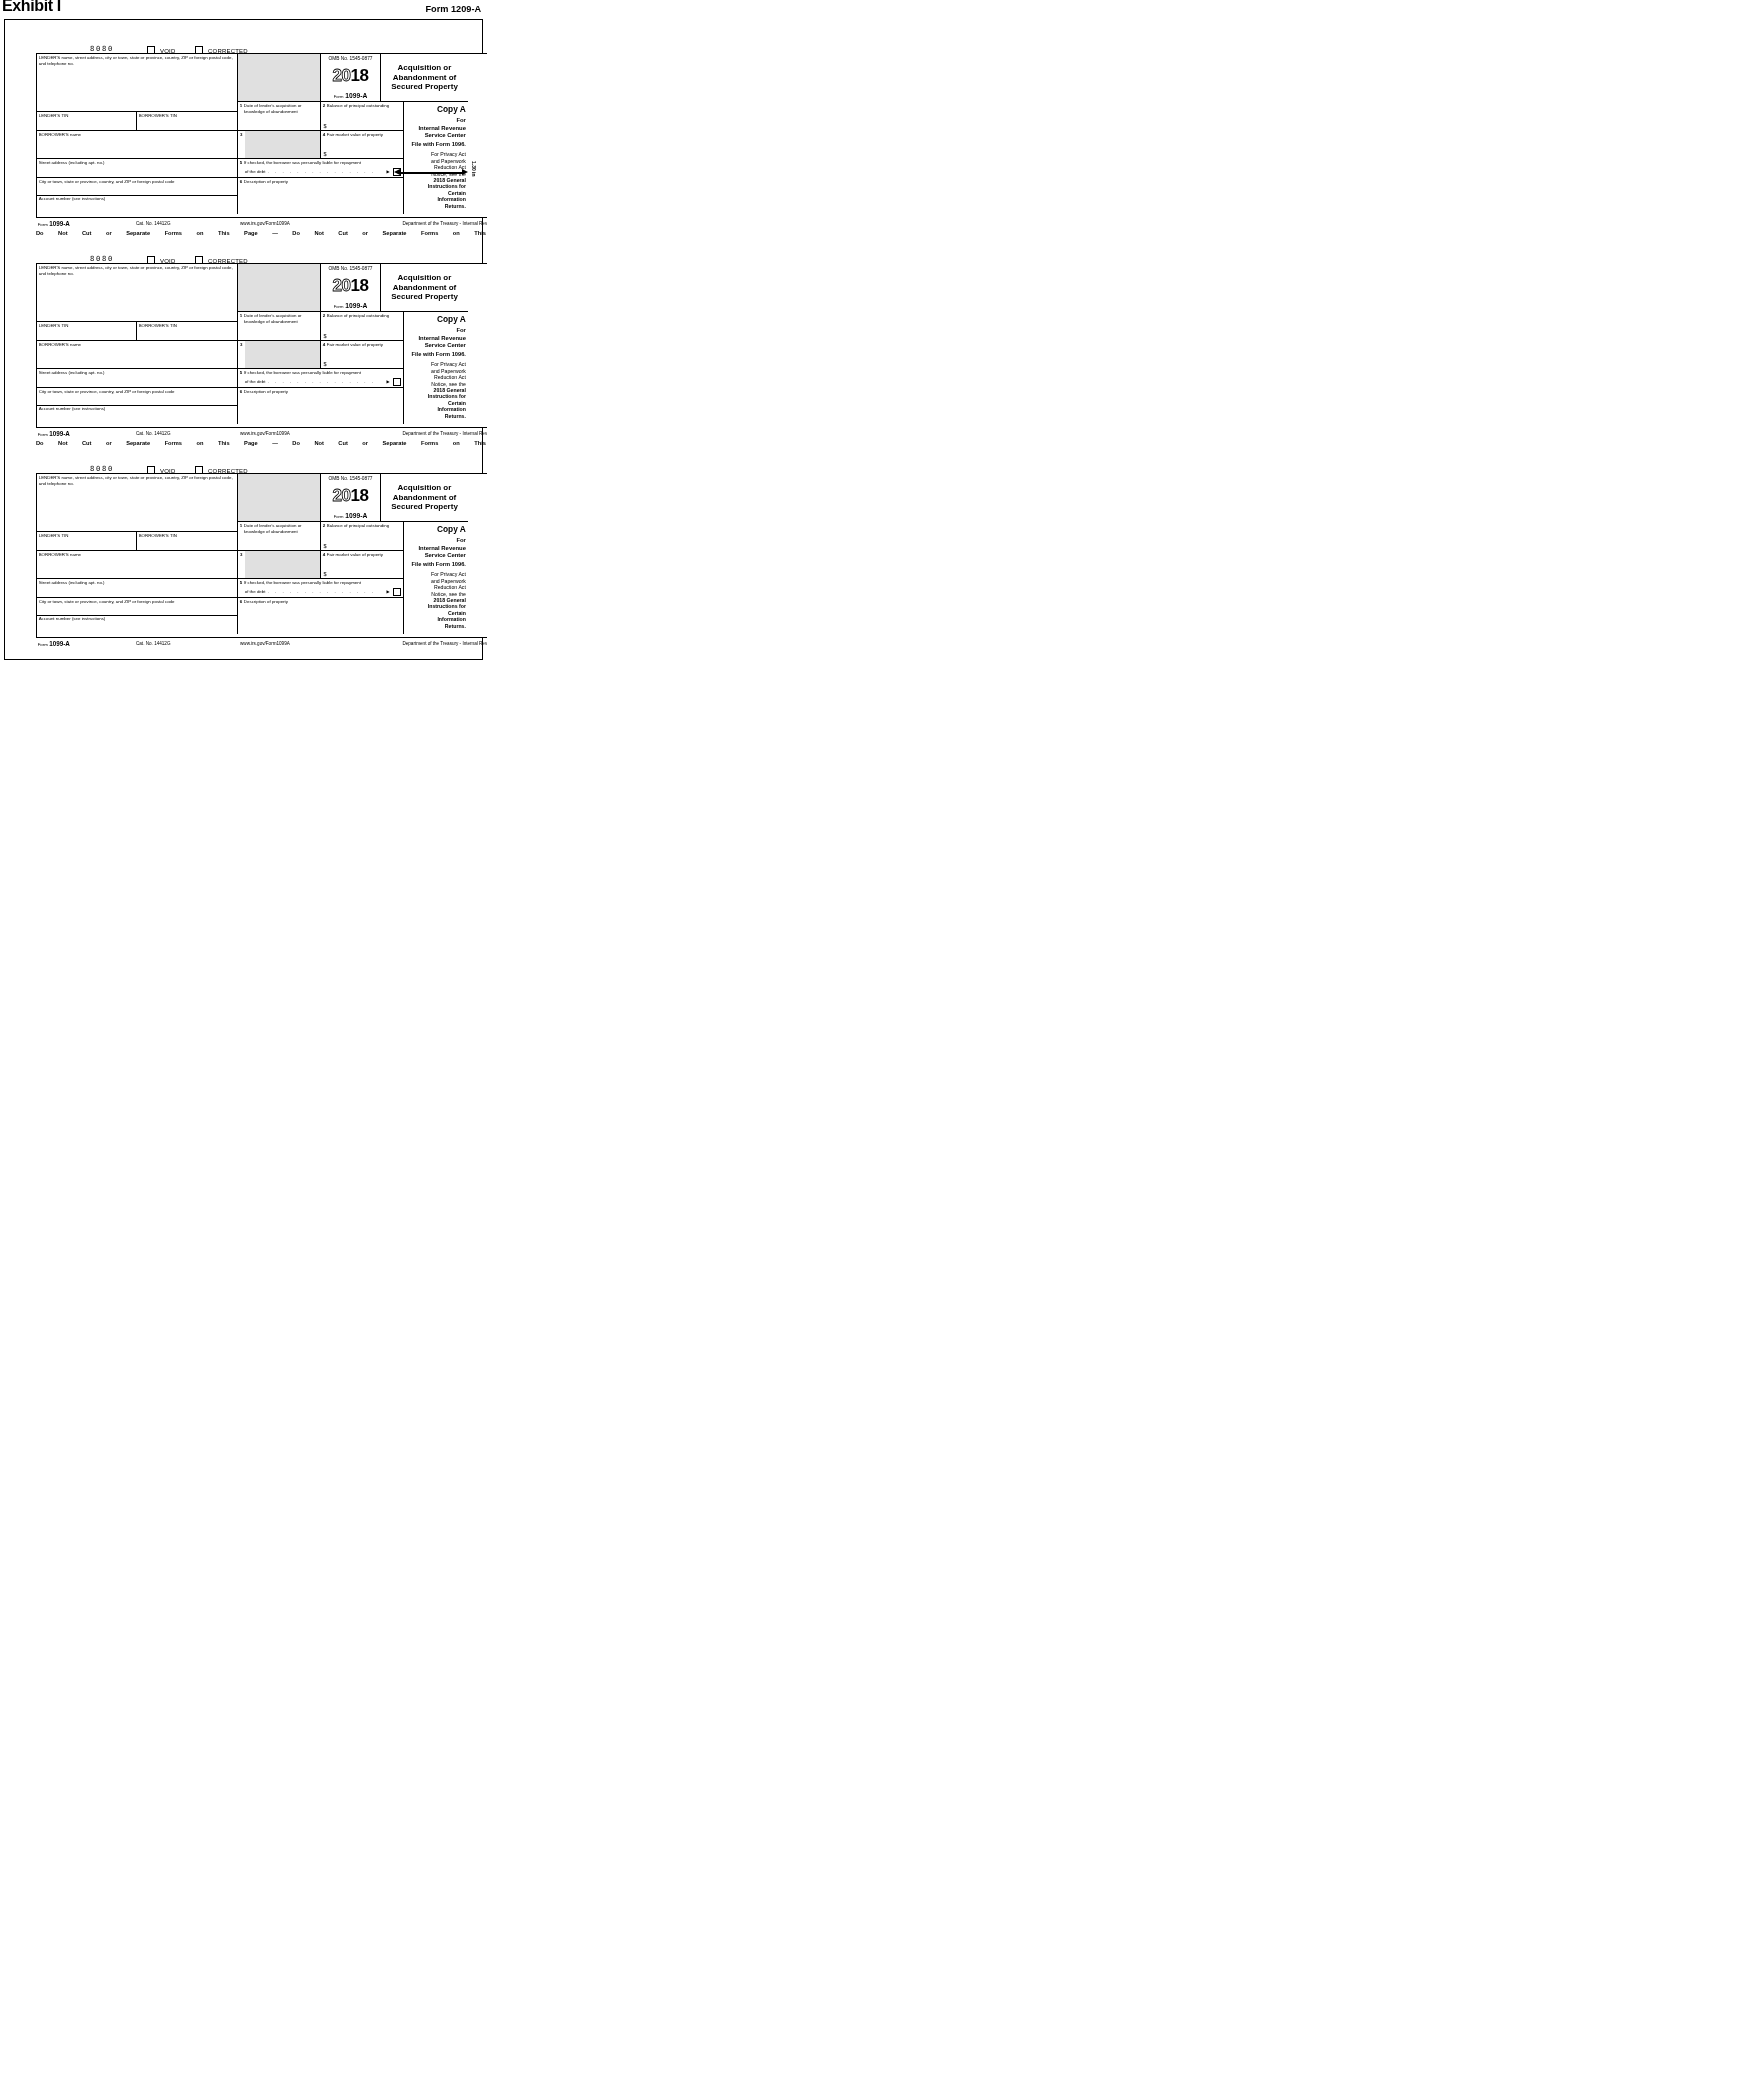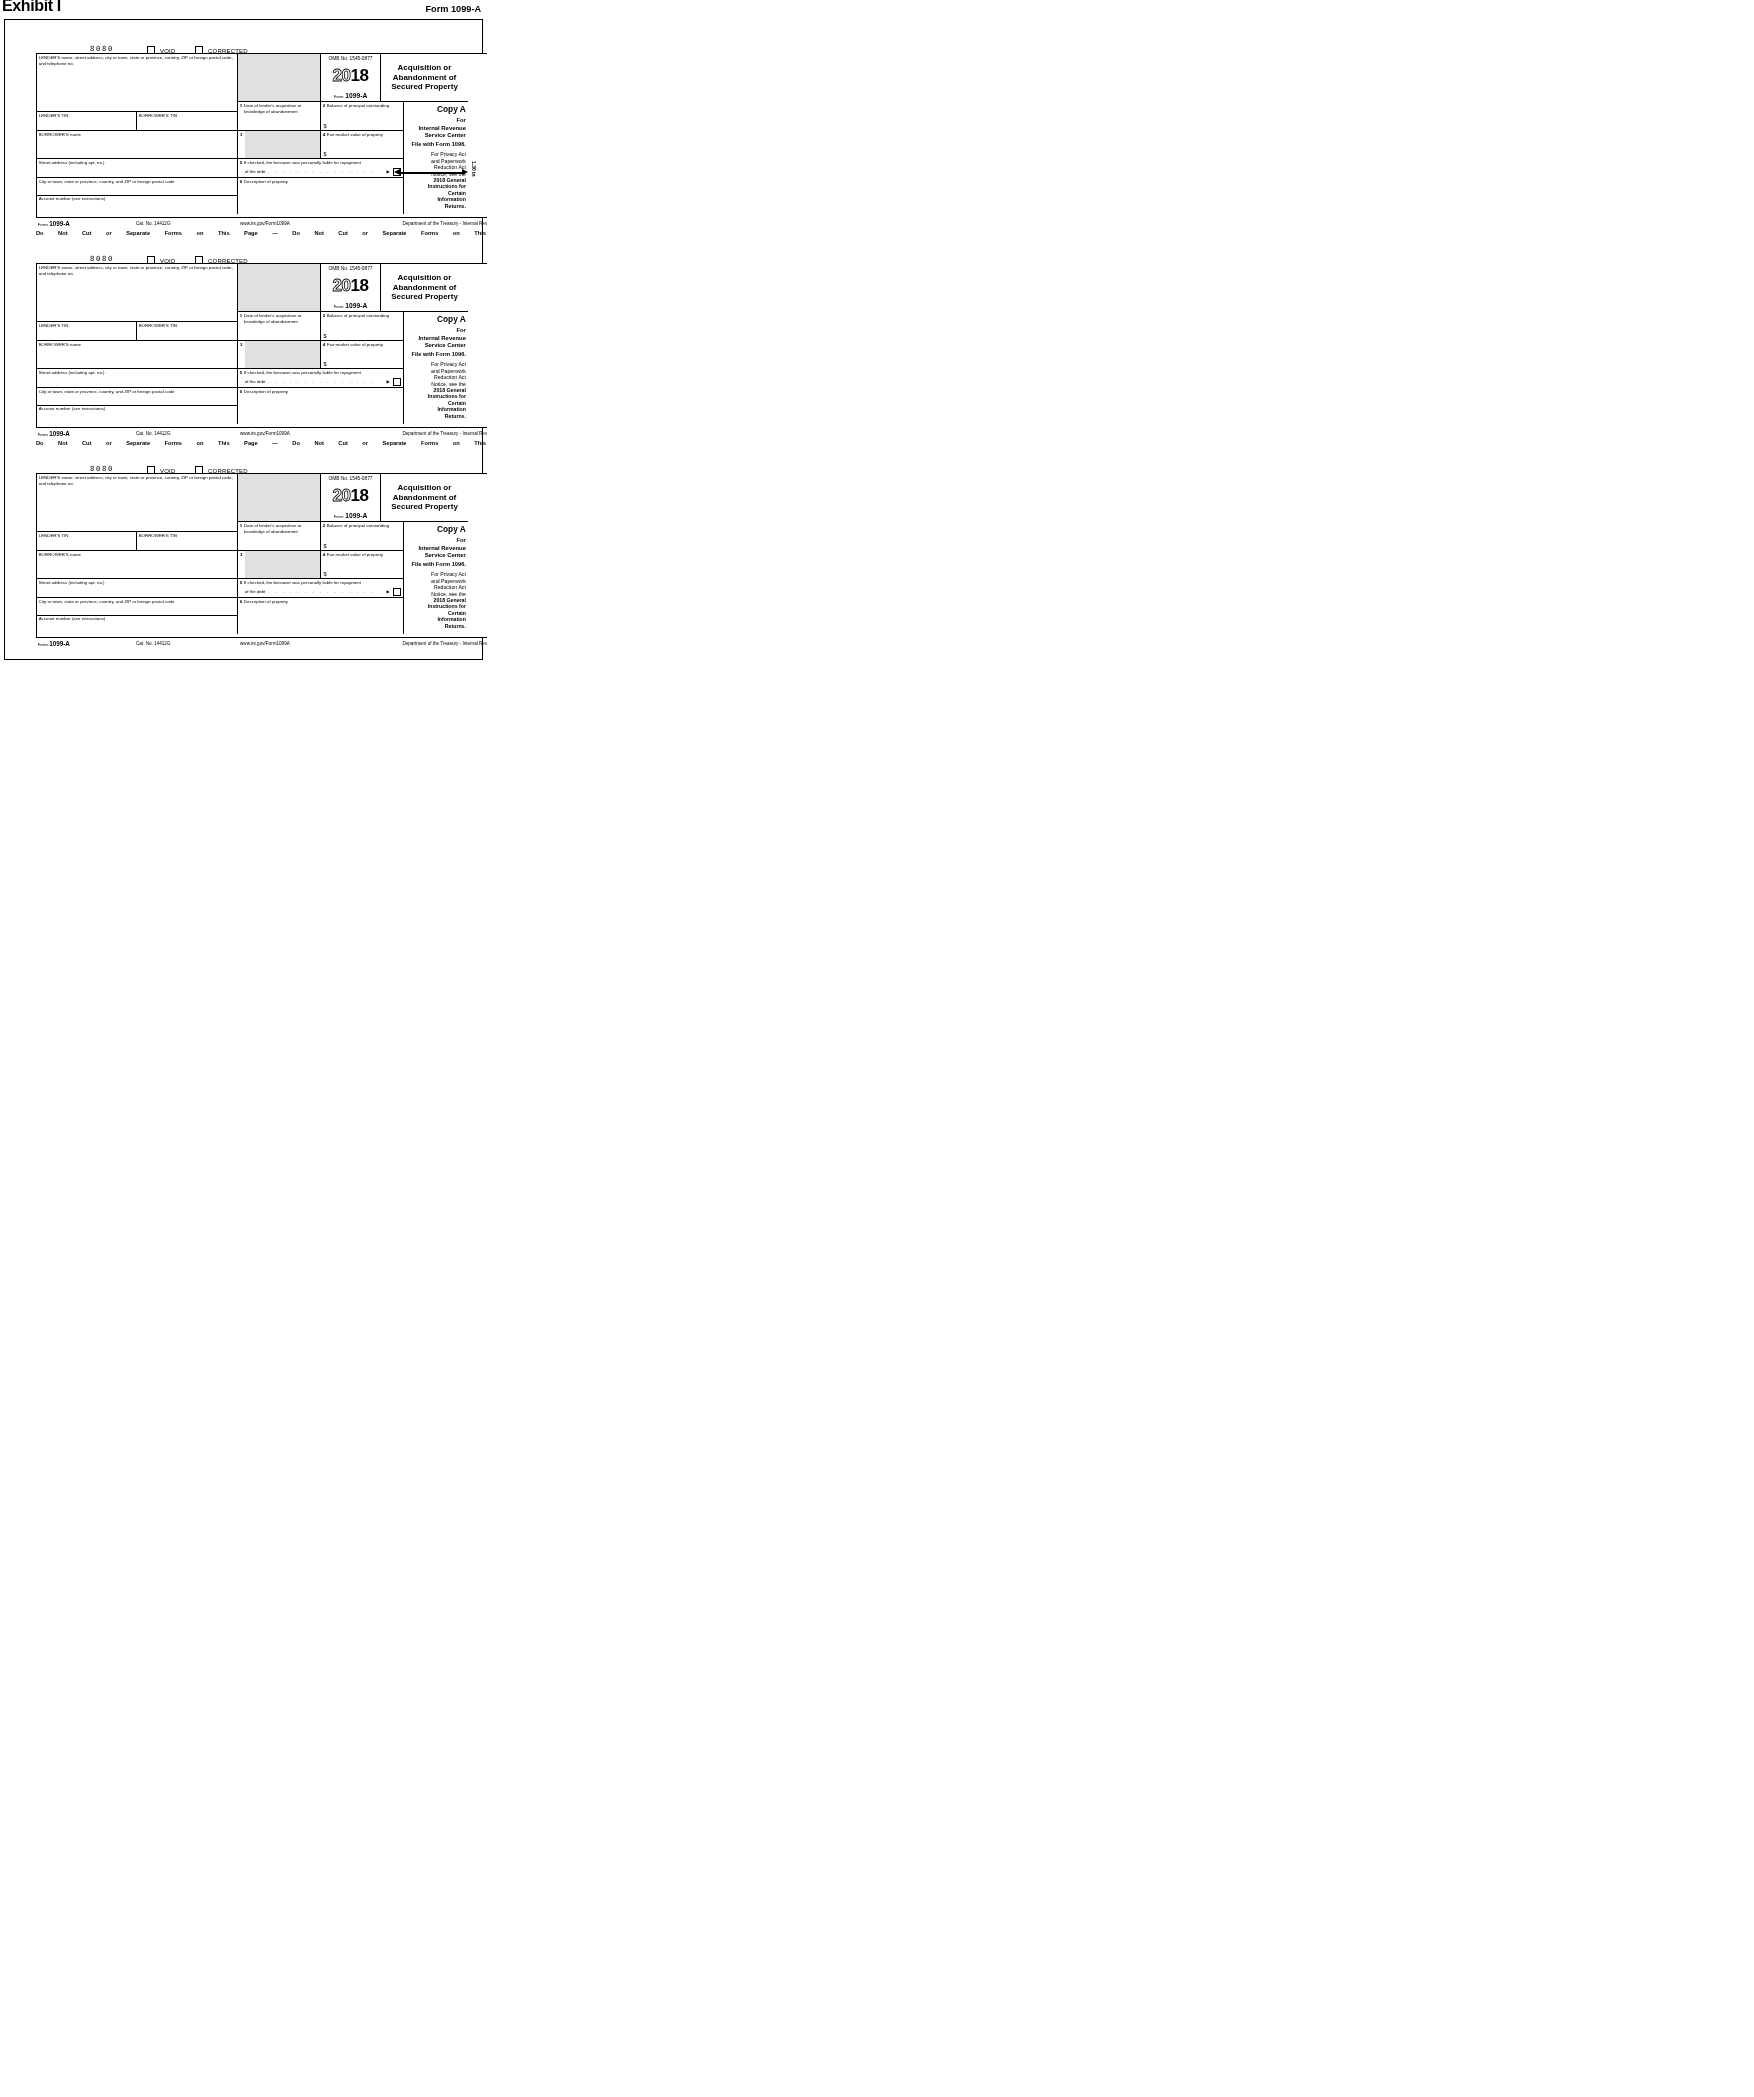--- a/index.html
+++ b/index.html
@@ -69,21 +69,21 @@
   .ff-cat{left:100px;} .ff-site{left:204px;} .ff-dept{right:0;}
 
   .separator{margin-top:0.8px;font-size:5.7px;font-weight:bold;white-space:nowrap;
              text-align:justify;text-align-last:justify;width:100%;}
 </style>
 </head>
 <body>
 
 <div class="page">
   <div class="exhibit">Exhibit I</div>
-  <div class="page-form-label">Form 1099-A</div>
+  <div class="page-form-label">Form 1209-A</div>
   <div class="page-border"></div>
   <div id="forms-host">
       <div class="form-unit" style="top: 44px;">
     <div class="code-row">
       <span class="code">8080</span>
       <span class="hdr-check void-box"></span>
       <span class="hdr-lbl void-lbl">VOID</span>
       <span class="hdr-check corr-box"></span>
       <span class="hdr-lbl corr-lbl">CORRECTED</span>
     </div>

